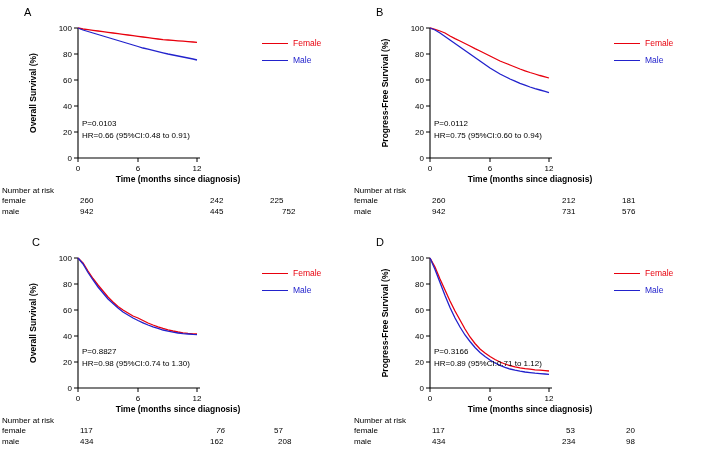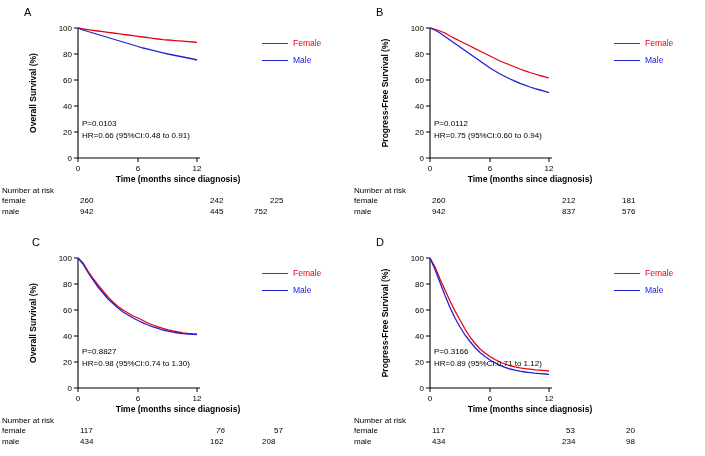--- a/index.html
+++ b/index.html
@@ -118,21 +118,21 @@
     <div class="risk-row">
       <span class="risk-lbl">female</span>
       <span class="risk-v" style="left:38px;">260</span>
       <span class="risk-v" style="left:168px;">242</span>
       <span class="risk-v" style="left:228px;">225</span>
     </div>
     <div class="risk-row">
       <span class="risk-lbl">male</span>
       <span class="risk-v" style="left:38px;">942</span>
       <span class="risk-v" style="left:168px;">445</span>
-      <span class="risk-v" style="left:212px;">752</span>
+      <span class="risk-v" style="left:240px;">752</span>
     </div>
   </div>
 </div>
 
 <div class="panel">
   <div class="panel-letter" style="left:376px;top:6px;">B</div>
   <div class="plot-wrap" style="left:372px;top:14px;">
     <svg width="200" height="160" viewBox="0 0 200 160">
       <line x1="58" y1="14" x2="58" y2="144" stroke="#000" stroke-width="1.1"></line>
       <line x1="58" y1="144" x2="180" y2="144" stroke="#000" stroke-width="1.1"></line>
@@ -176,21 +176,21 @@
     <div class="risk-title">Number at risk</div>
     <div class="risk-row">
       <span class="risk-lbl">female</span>
       <span class="risk-v" style="left:38px;">260</span>
       <span class="risk-v" style="left:168px;">212</span>
       <span class="risk-v" style="left:228px;">181</span>
     </div>
     <div class="risk-row">
       <span class="risk-lbl">male</span>
       <span class="risk-v" style="left:38px;">942</span>
-      <span class="risk-v" style="left:168px;">837</span>
+      <span class="risk-v" style="left:168px;">731</span>
       <span class="risk-v" style="left:228px;">576</span>
     </div>
   </div>
 </div>
 
 <div class="panel">
   <div class="panel-letter" style="left:32px;top:236px;">C</div>
   <div class="plot-wrap" style="left:20px;top:244px;">
     <svg width="200" height="160" viewBox="0 0 200 160">
       <line x1="58" y1="14" x2="58" y2="144" stroke="#000" stroke-width="1.1"></line>
@@ -236,21 +236,21 @@
     <div class="risk-row">
       <span class="risk-lbl">female</span>
       <span class="risk-v" style="left:38px;">117</span>
       <span class="risk-v" style="left:174px;font-style:italic;">76</span>
       <span class="risk-v" style="left:232px;">57</span>
     </div>
     <div class="risk-row">
       <span class="risk-lbl">male</span>
       <span class="risk-v" style="left:38px;">434</span>
       <span class="risk-v" style="left:168px;">162</span>
-      <span class="risk-v" style="left:220px;">208</span>
+      <span class="risk-v" style="left:236px;">208</span>
     </div>
   </div>
 </div>
 
 <div class="panel">
   <div class="panel-letter" style="left:376px;top:236px;">D</div>
   <div class="plot-wrap" style="left:372px;top:244px;">
     <svg width="200" height="160" viewBox="0 0 200 160">
       <line x1="58" y1="14" x2="58" y2="144" stroke="#000" stroke-width="1.1"></line>
       <line x1="58" y1="144" x2="180" y2="144" stroke="#000" stroke-width="1.1"></line>

